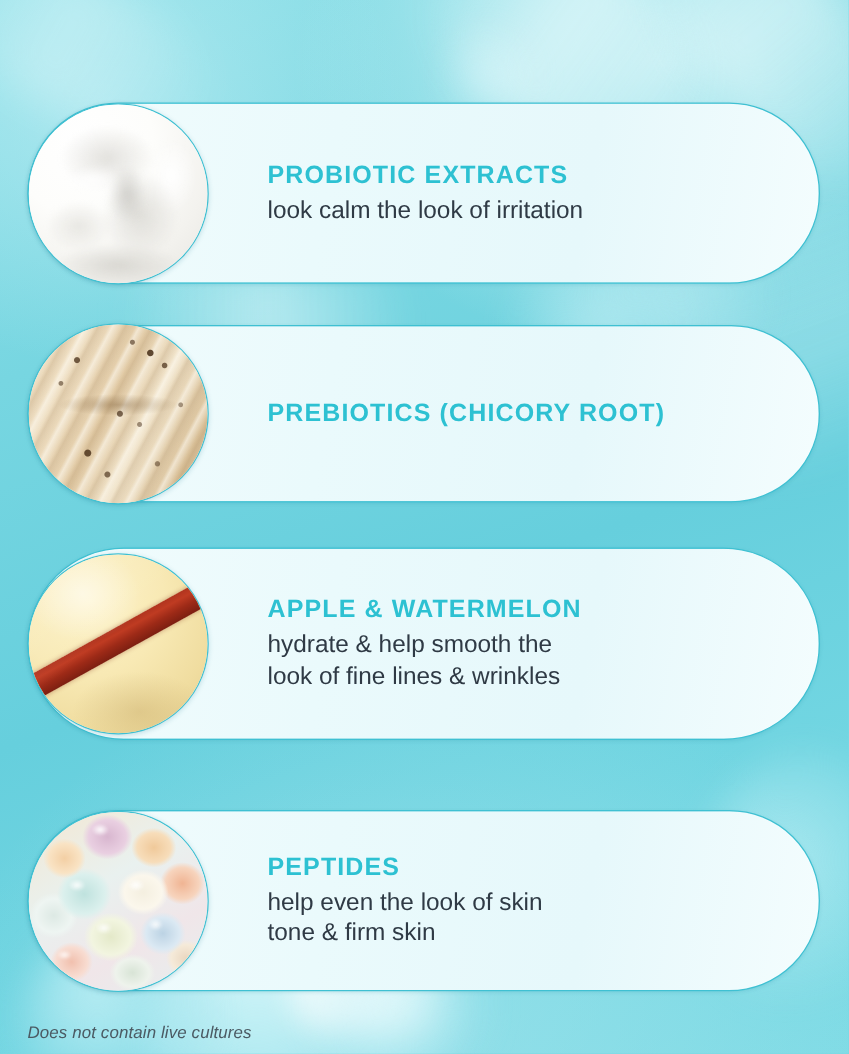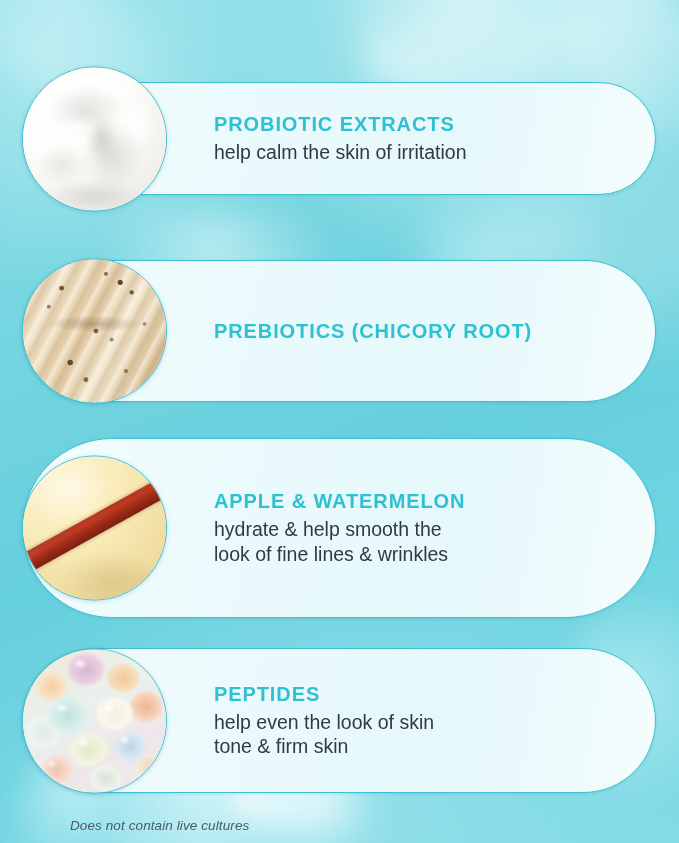--- a/index.html
+++ b/index.html
@@ -215,21 +215,20 @@
 
   .footnote{
     position:absolute;
     left:22px; top:818px;
     font-family:"Liberation Sans", sans-serif;
     font-style:italic;
     font-size:13.5px;
     color:#4b5a63;
     letter-spacing:.1px;
     white-space:nowrap;
-    margin-left:48px;
   }
 </style>
 </head>
 <body>
 
 <div id="bg">
   <div class="bg-base"></div>
   <div class="streak s1"></div>
   <div class="streak s2"></div>
   <div class="streak s3"></div>
@@ -240,42 +239,42 @@
   <div class="bokeh b8"></div>
   <div class="bokeh b9"></div>
   <div class="bokeh b1"></div>
   <div class="bokeh b2"></div>
   <div class="bokeh b3"></div>
   <div class="bokeh b4"></div>
 </div>
 
 <div class="rows">
 
-  <div class="row" id="row-0" style="top: 82px; height: 113px; text-decoration: underline;">
+  <div class="row" id="row-0" style="top: 82px; height: 145px; text-decoration: underline;">
     <div class="pill"></div>
     <div class="thumb" style="width: 145px; height: 145px;">
       <div class="art art-cream"></div>
     </div>
     <div class="txt">
       <div class="headline">PROBIOTIC EXTRACTS</div>
-      <div class="sub">help calm the skin of irritation</div>
+      <div class="sub">look calm the look of irritation</div>
     </div>
   </div>
 
   <div class="row" id="row-1" style="top: 260px; height: 142px;">
     <div class="pill"></div>
     <div class="thumb" style="width: 145px; height: 145px;">
       <div class="art art-root"></div>
     </div>
     <div class="txt">
       <div class="headline">PREBIOTICS (CHICORY ROOT)</div>
     </div>
   </div>
 
-  <div class="row" id="row-2" style="top: 438px; height: 180px;">
+  <div class="row" id="row-2" style="top: 438px; height: 154px;">
     <div class="pill"></div>
     <div class="thumb" style="width: 145px; height: 145px;">
       <div class="art art-apple"></div>
     </div>
     <div class="txt">
       <div class="headline">APPLE &amp; WATERMELON</div>
       <div class="sub">hydrate &amp; help smooth the
 look of fine lines &amp; wrinkles</div>
     </div>
   </div>

